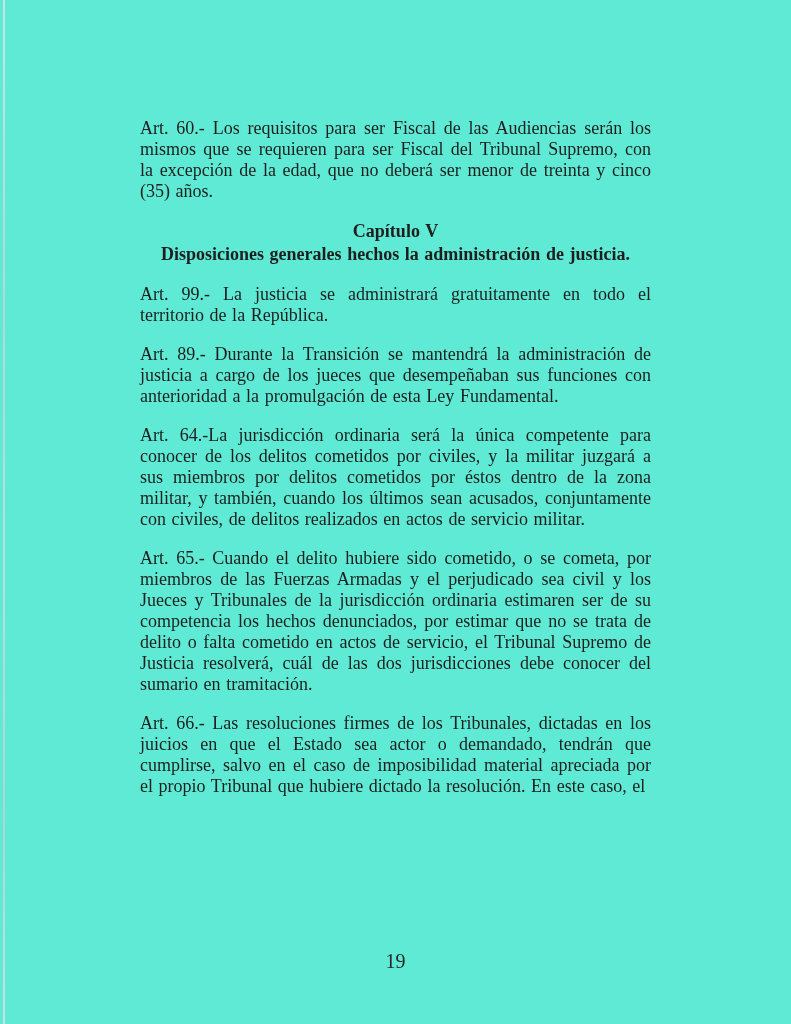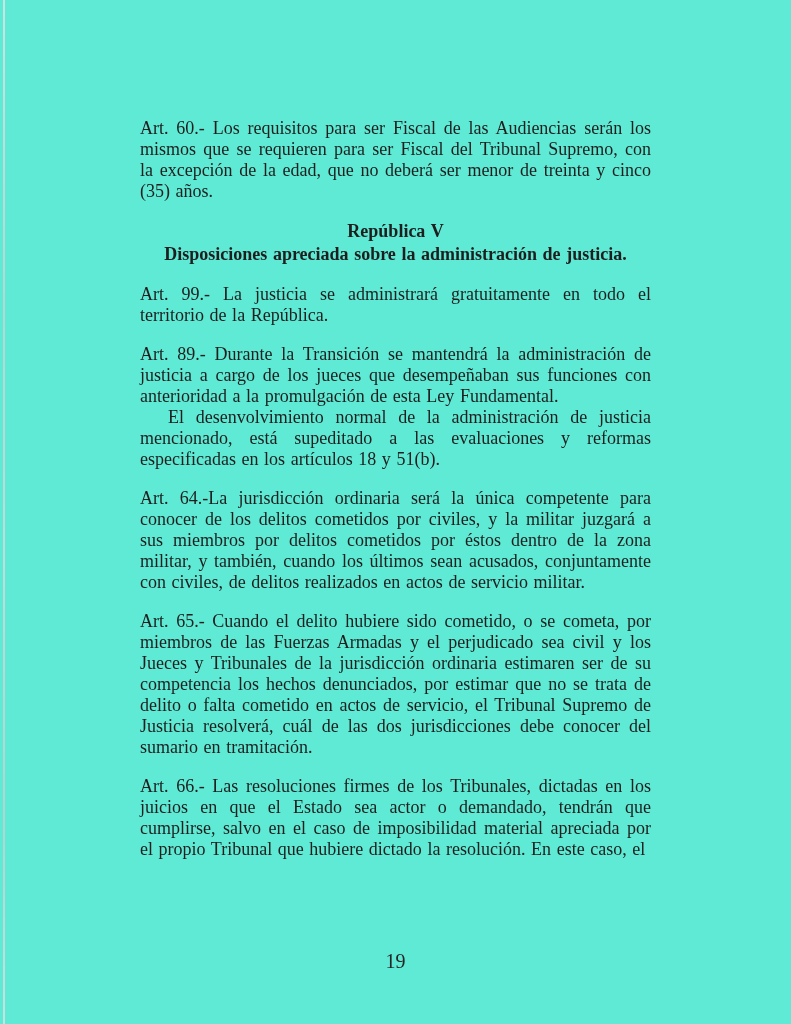--- a/index.html
+++ b/index.html
@@ -71,29 +71,28 @@
 </head>
 <body>
 
 <div class="scan-page">
   <div class="scan-edge"></div>
 
   <div class="text-block">
     <p class="para">Art. 60.- Los requisitos para ser Fiscal de las Audiencias serán los mismos que se requieren para ser Fiscal del Tribunal Supremo, con la excepción de la edad, que no deberá ser menor de treinta y cinco (35) años.</p>
 
     <div class="chapter-heading">
-      <div class="chapter-title">República V</div>
-      <div class="chapter-subtitle">Disposiciones apreciada sobre la administración de justicia.</div>
+      <div class="chapter-title">Capítulo V</div>
+      <div class="chapter-subtitle">Disposiciones generales hechos la administración de justicia.</div>
     </div>
 
     <p class="para">Art. 99.- La justicia se administrará gratuitamente en todo el territorio de la República.</p>
 
     <div class="article-group">
       <p class="para">Art. 89.- Durante la Transición se mantendrá la administración de justicia a cargo de los jueces que desempeñaban sus funciones con anterioridad a la promulgación de esta Ley Fundamental.</p>
-      <p class="para indented">El desenvolvimiento normal de la administración de justicia mencionado, está supeditado a las evaluaciones y reformas especificadas en los artículos 18 y 51(b).</p>
     </div>
 
 
     <p class="para">Art. 64.-La jurisdicción ordinaria será la única competente para conocer de los delitos cometidos por civiles, y la militar juzgará a sus miembros por delitos cometidos por éstos dentro de la zona militar, y también, cuando los últimos sean acusados, conjuntamente con civiles, de delitos realizados en actos de servicio militar.</p>
 
     <p class="para">Art. 65.- Cuando el delito hubiere sido cometido, o se cometa, por miembros de las Fuerzas Armadas y el perjudicado sea civil y los Jueces y Tribunales de la jurisdicción ordinaria estimaren ser de su competencia los hechos denunciados, por estimar que no se trata de delito o falta cometido en actos de servicio, el Tribunal Supremo de Justicia resolverá, cuál de las dos jurisdicciones debe conocer del sumario en tramitación.</p>
 
     <p class="para">Art. 66.- Las resoluciones firmes de los Tribunales, dictadas en los juicios en que el Estado sea actor o demandado, tendrán que cumplirse, salvo en el caso de imposibilidad material apreciada por el propio Tribunal que hubiere dictado la resolución. En este caso, el</p>
   </div>
 

